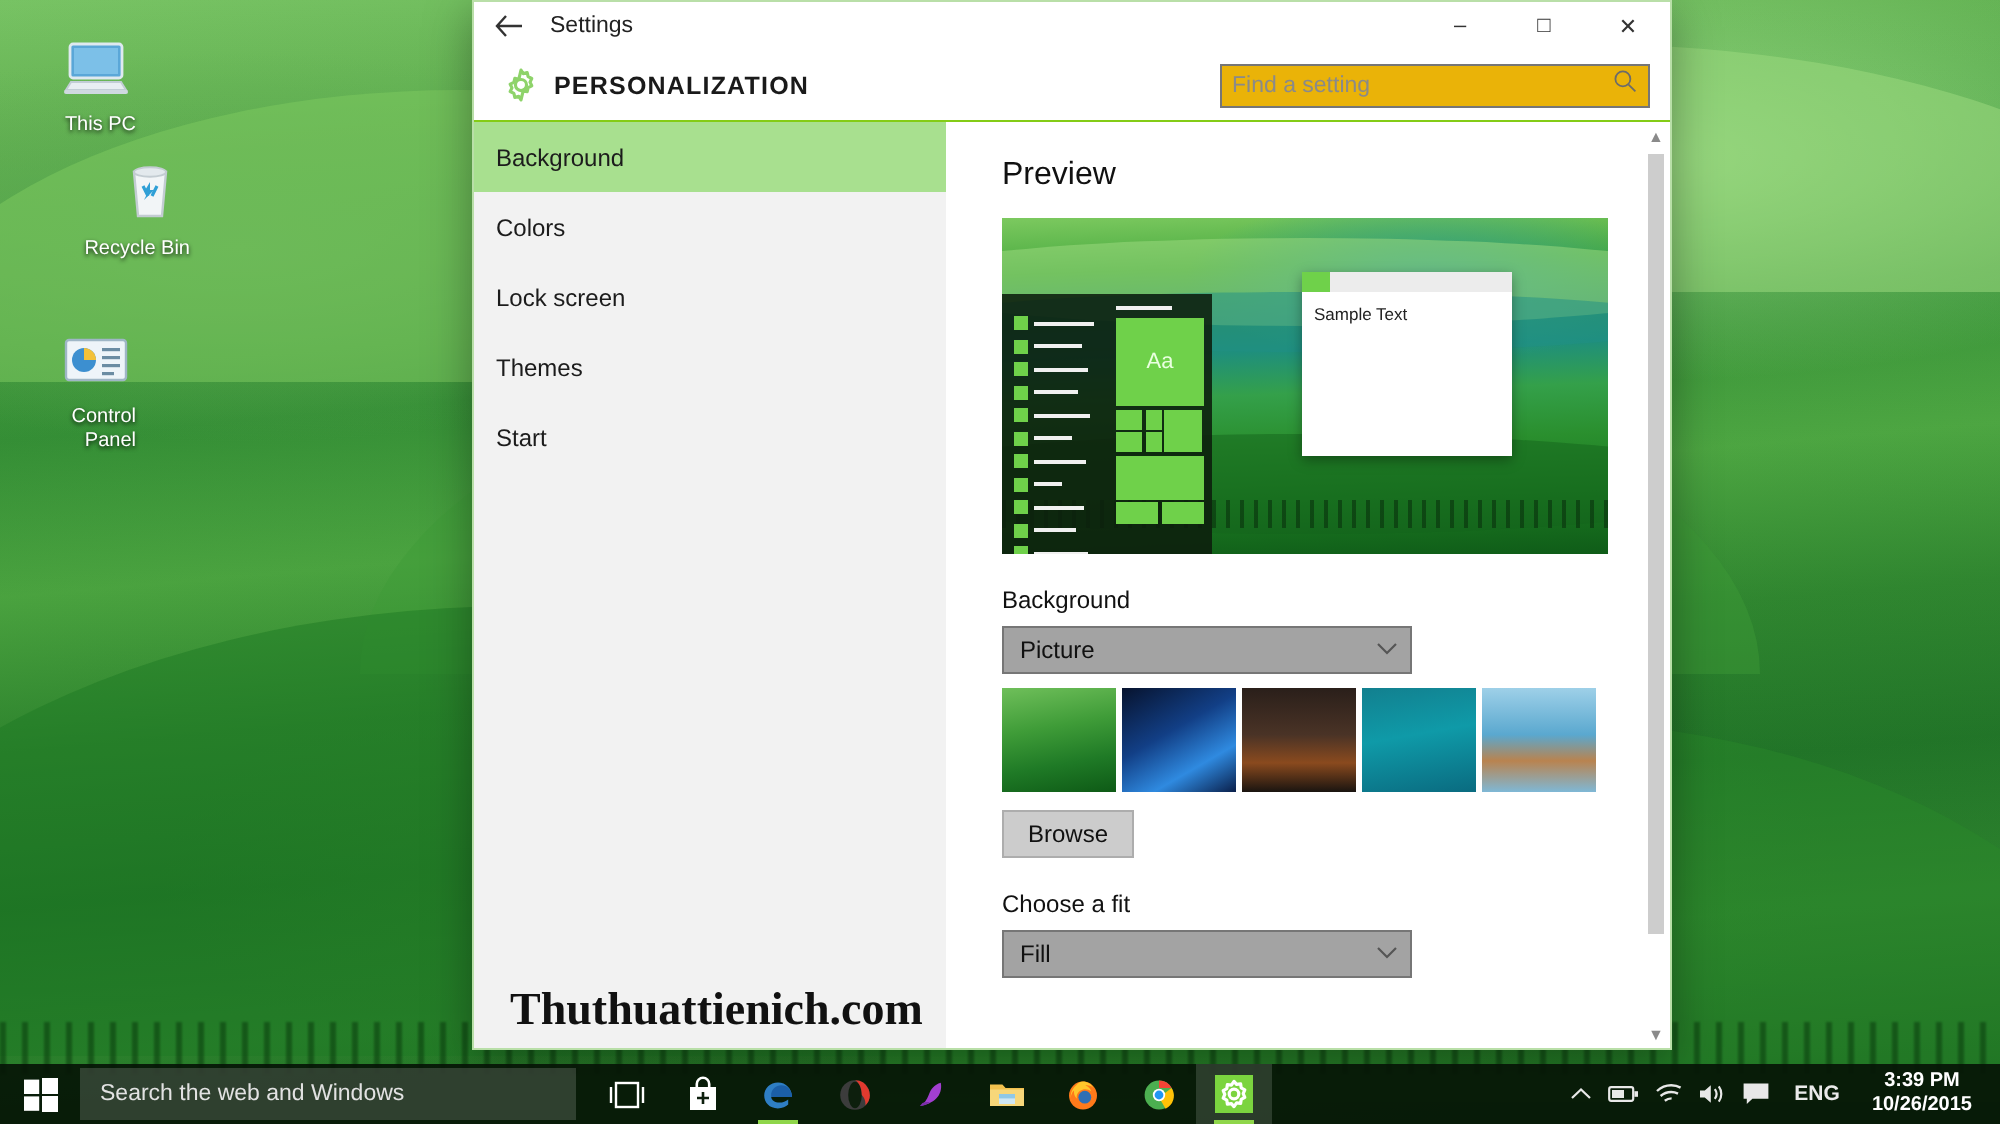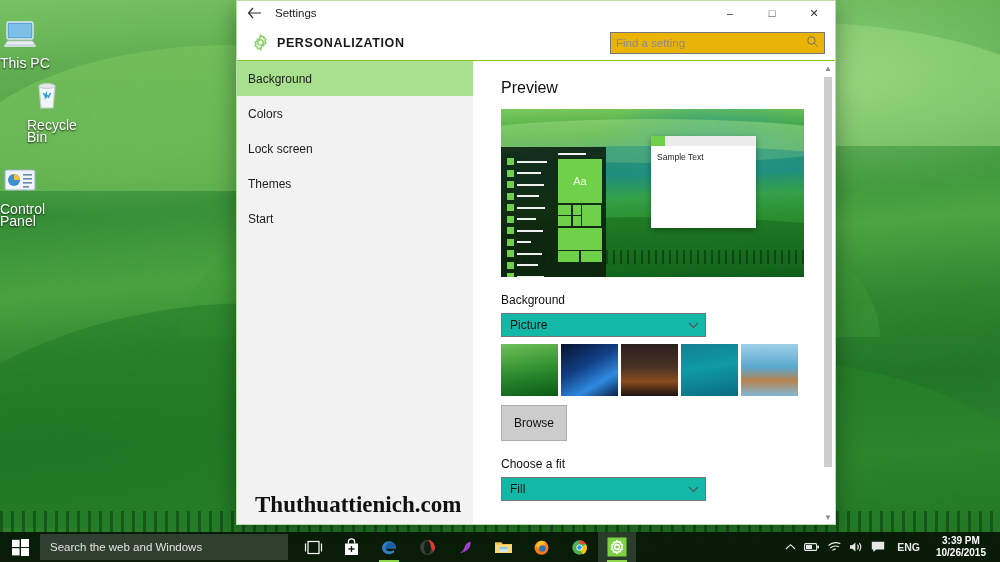--- a/index.html
+++ b/index.html
@@ -35,22 +35,22 @@
   .h5 { right:-8%; bottom:2%;width: 64%; height: 34%; background:#2b8a2b; opacity:.45; }
   .treeline {
     position:absolute; left:0; right:0; bottom: 4.5%; height: 26px;
     background: repeating-linear-gradient(90deg,
       rgba(10,60,14,0.55) 0 3px, rgba(10,60,14,0) 3px 11px);
     filter: blur(.4px);
   }
 
   
   .desk-icon {
-    position: absolute; width: 68px; text-align: left;
-    color: #fff; font-size: 14px; line-height: 12px;
+    position: absolute; width: 68px; text-align: right;
+    color: #fff; font-size: 10px; line-height: 12px;
     text-shadow: 0 1px 2px rgba(0,0,0,.85);
     cursor: default; user-select: none;
   }
   .desk-icon .glyph { display:block; height: 40px; margin: 0 auto 3px; }
 
   
   #settings-window {
     position: absolute; left: 236px; top: 0; width: 600px; height: 525px;
     background: #fff;
     border: 1px solid #b9dfa8;
@@ -157,38 +157,38 @@
   .sample-win {
     position: absolute; left: 150px; top: 27px; width: 105px; height: 92px;
     background: #fff; box-shadow: 0 2px 6px rgba(0,0,0,.35);
   }
   .sample-bar { height: 10px; background: #ececec; display:flex; }
   .sample-bar .accent { width: 14px; background: #6fd14a; }
   .sample-text { font-size: 8.5px; color: #222; padding: 6px 0 0 6px; }
 
   .field-label { font-size: 12px; color: #111; margin: 16px 0 6px; }
   .combo {
-    width: 205px; height: 24px; border: 1px solid #767676; background:#14b8a6;
+    width: 205px; height: 24px; border: 1px solid #767676; background:#a3a3a3;
     display:flex; align-items:center; padding: 0 6px 0 8px;
     font-size: 12px; color:#111;
   }
   .combo span.val { flex: 1; }
   .chev { color:#555; font-size: 10px; }
 
   .thumbs { display:flex; gap: 3px; margin-top: 7px; }
   .thumb { width: 57px; height: 52px; }
   .t1 { background: linear-gradient(170deg,#6fbf5a 0%,#3f9c38 38%,#1f7a26 70%,#0e5a16 100%); }
   .t2 { background: linear-gradient(150deg,#0a1b3d 0%,#11418f 40%,#2f8ae0 70%,#0c2palette 100%);
         background: linear-gradient(150deg,#07132e 0%,#123f86 42%,#2f8ae0 72%,#0a1f4a 100%); }
   .t3 { background: linear-gradient(180deg,#2a1f1a 0%,#4a3326 45%,#8a4a1e 72%,#1a1410 100%); }
   .t4 { background: linear-gradient(170deg,#12808f 0%,#0f9aa8 45%,#0a6b80 100%); }
   .t5 { background: linear-gradient(180deg,#9ed0e8 0%,#5aa8cf 45%,#b9834f 70%,#7fb8d6 100%); }
 
   .browse-btn {
-    margin-top: 9px; width: 66px; height: 36px; background: #cccccc;
+    margin-top: 9px; width: 66px; height: 24px; background: #cccccc;
     border: 1px solid #adadad; font-size: 12px; color:#111;
     display:flex; align-items:center; justify-content:center;
     font-family: "Liberation Sans", sans-serif;
   }
 
   
   .vscroll {
     position: absolute; right: 0; top: 0; bottom: 0; width: 14px; background: #fff;
   }
   .vs-arrow {

